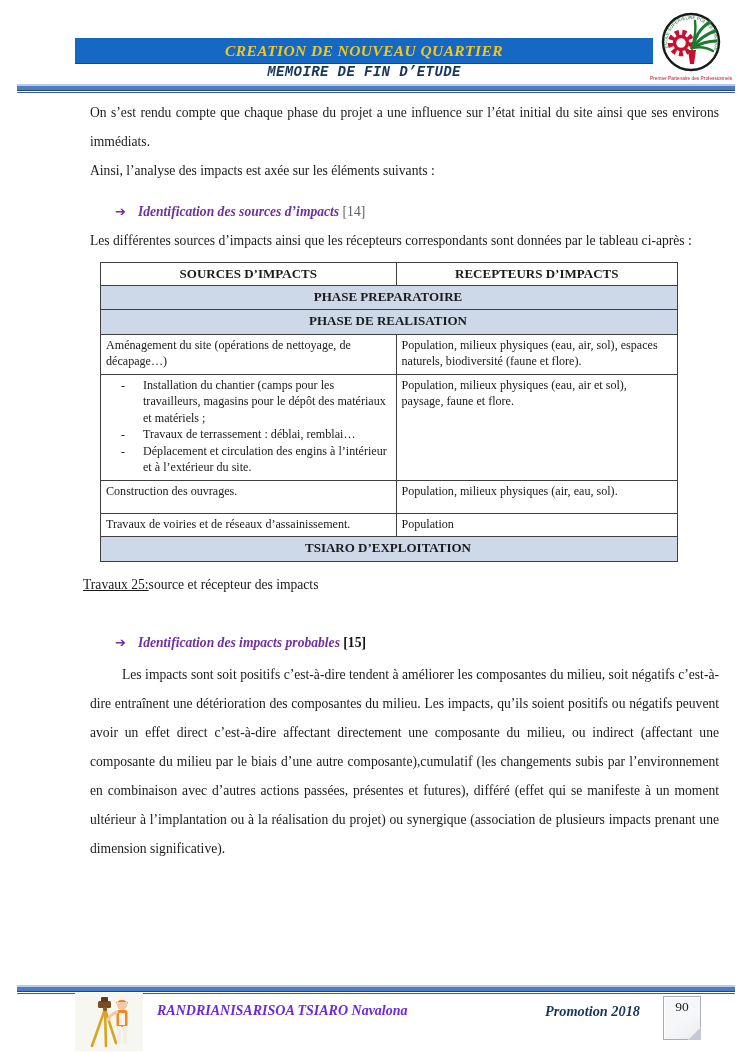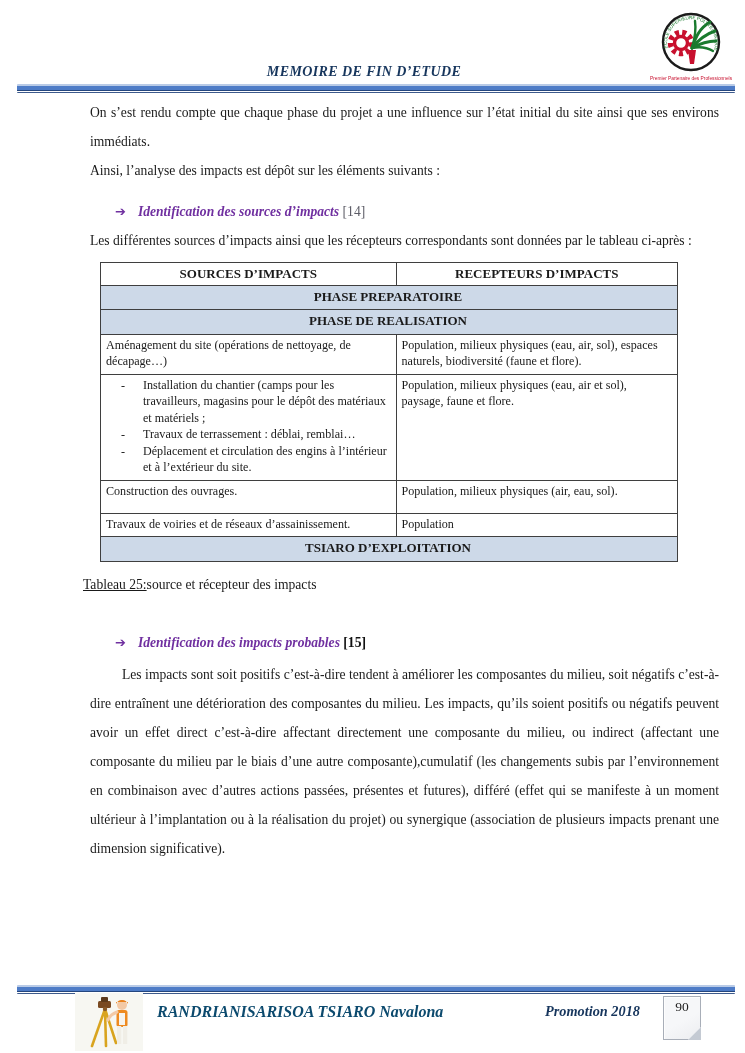--- a/index.html
+++ b/index.html
@@ -16,20 +16,21 @@
     border-bottom:1px solid #0d4a8f;
   }
   .banner span {
     font-size:15.5px; font-weight:bold; font-style:italic; color:#F3C81A;
     letter-spacing:.4px;
   }
   .subtitle {
     position:absolute; left:75px; top:64px; width:578px; text-align:center;
     font-size:14px; font-weight:bold; font-style:italic; color:#17365D;
     letter-spacing:.4px;
+    font-family:Liberation Mono, monospace;
   }
   .logo { position:absolute; left:646px; top:12px; width:90px; height:72px; }
   .hrule {
     position:absolute; left:17px; width:718px; height:9px; border-radius:1px;
     background:linear-gradient(to bottom,#b9cbe7 0 2px,#4e7cc7 2px 6px,#24467e 6px 7px,#ffffff 7px 8px,#3d5a8c 8px 9px);
   }
   .hrule.top { top:84px; }
   .hrule.bottom { top:985px; }
   
   .content {
@@ -63,21 +64,21 @@
   ul.cell-list { list-style:none; margin:0; padding:0; }
   ul.cell-list li { position:relative; padding-left:37px; }
   ul.cell-list li::before { content:"-"; position:absolute; left:15px; }
   .caption { margin:13px 0 0 -7px; text-align:left; font-size:13.6px; line-height:20px; }
   .caption .cap-label { text-decoration:underline; }
   .para-indent { text-indent:32px; margin-top:3px !important; }
   
   .surveyor { position:absolute; left:75px; top:993px; width:68px; height:58px; }
   .author {
     position:absolute; left:157px; top:1003px;
-    font-size:16px; font-weight:bold; font-style:italic; color:#0c4a6e;
+    font-size:14px; font-weight:bold; font-style:italic; color:#6d28d9;
   }
   .promotion {
     position:absolute; left:545px; top:1003px;
     font-size:14.3px; font-weight:bold; font-style:italic; color:#17365D;
   }
   .pagebox {
     position:absolute; left:663px; top:996px; width:38px; height:44px;
     border:1px solid #a8aeb8; background:linear-gradient(150deg,#f6f7f9 55%,#ecedf0);
     text-align:center; font-size:13.5px; color:#222; padding-top:2px;
     box-shadow:inset 1px 1px 0 #fdfdfd;
@@ -90,20 +91,23 @@
   .pagebox::before {
     content:""; position:absolute; right:-1px; bottom:-1px; width:13px; height:13px;
     background:#ffffff; clip-path:polygon(100% 0,100% 100%,0 100%);
   }
 </style>
 </head>
 <body>
 
 <div class="page">
 
+  <div class="banner">
+    <span>CREATION DE NOUVEAU QUARTIER</span>
+  </div>
   <div class="subtitle">MEMOIRE DE FIN D’ETUDE</div>
 
   <svg class="logo" viewBox="0 0 90 72">
     <circle cx="45" cy="30" r="28" fill="#ffffff" stroke="#1b1b1b" stroke-width="2.4"></circle>
     <defs>
       <path id="arcTop" d="M 22 38 A 24 24 0 1 1 68 38"></path>
     </defs>
     <text font-size="4.6" fill="#1a7a2e" font-family="Liberation Sans, sans-serif">
       <textPath href="#arcTop" startOffset="2">ECOLE SUPERIEURE POLYTECHNIQUE D’ANTANANARIVO</textPath>
     </text>
@@ -121,21 +125,21 @@
       <path d="M46 36 C 56 34, 62 36, 67 39" stroke-width="2.4"></path>
     </g>
     <path d="M42 38 L50 38 L48 52 L44 52 Z" fill="#C8102E"></path>
     <text x="45" y="68" text-anchor="middle" font-size="4.8" fill="#C8102E" font-family="Liberation Sans, sans-serif">Premier Partenaire des Professionnels</text>
   </svg>
 
   <div class="hrule top"></div>
 
   <div class="content">
     <p>On s’est rendu compte que chaque phase du projet a une influence sur l’état initial du site ainsi que ses environs immédiats.</p>
-    <p>Ainsi, l’analyse des impacts est dépôt sur les éléments suivants :</p>
+    <p>Ainsi, l’analyse des impacts est axée sur les éléments suivants :</p>
 
     <div class="bullet">
       <span class="arrow">➔</span><span class="label">Identification des sources d’impacts</span>
       <span class="ref-muted">[14]</span>
     </div>
 
     <p>Les différentes sources d’impacts ainsi que les récepteurs correspondants sont données par le tableau ci-après :</p>
 
     <table class="impacts">
       <colgroup>
@@ -175,21 +179,21 @@
           <td>Travaux de voiries  et de réseaux  d’assainissement.</td>
           <td>Population</td>
         </tr>
         <tr>
           <td class="phase" colspan="2">TSIARO D’EXPLOITATION</td>
         </tr>
       </tbody>
     </table>
 
     <div class="caption">
-      <span class="cap-label">Tableau 25:</span><span>source et récepteur des impacts</span>
+      <span class="cap-label">Travaux 25:</span><span>source et récepteur des impacts</span>
     </div>
 
     <div class="bullet bullet2">
       <span class="arrow">➔</span><span class="label">Identification des impacts probables</span>
       <span class="ref-bold">[15]</span>
     </div>
 
     <p class="para-indent">Les impacts sont soit positifs c’est-à-dire tendent à améliorer les composantes du milieu, soit négatifs c’est-à-dire entraînent une détérioration des composantes du milieu. Les impacts, qu’ils soient positifs ou négatifs peuvent avoir un effet direct c’est-à-dire affectant directement une composante du milieu, ou indirect (affectant une composante du milieu par le biais d’une autre composante),cumulatif (les changements subis par l’environnement en combinaison avec d’autres actions passées, présentes et futures), différé (effet qui se manifeste à un moment ultérieur à l’implantation ou à la réalisation du projet) ou synergique (association de plusieurs impacts prenant une dimension significative).</p>
   </div>
 

